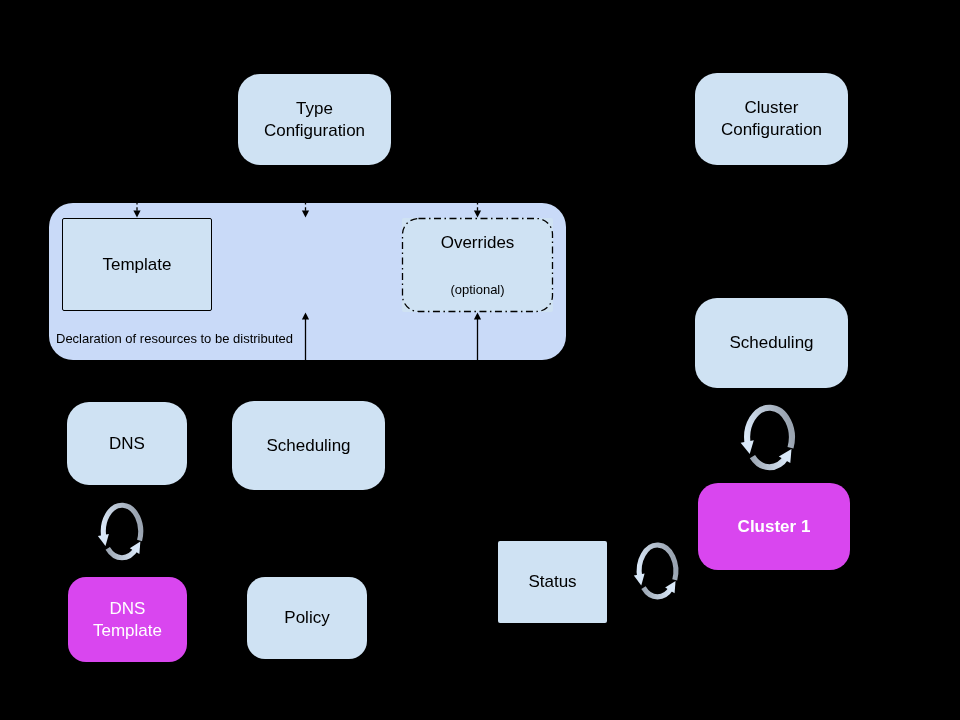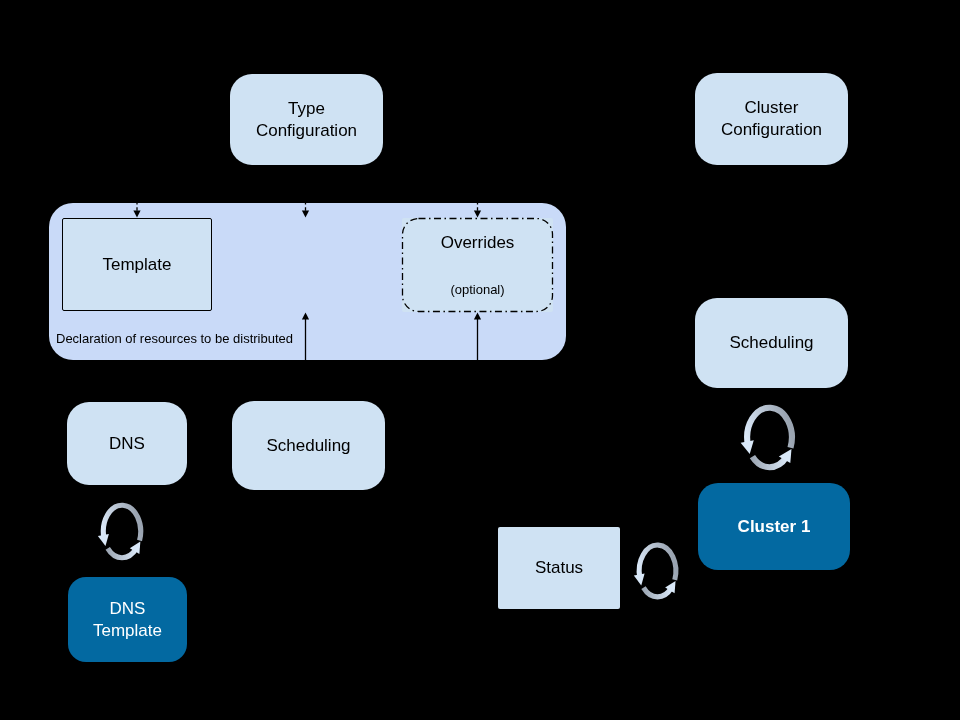--- a/index.html
+++ b/index.html
@@ -7,21 +7,21 @@
     position:relative;width:960px;height:720px;background:#000000;overflow:hidden;
     font-family:"Liberation Sans",sans-serif;
   }
   .node{
     position:absolute;display:flex;flex-direction:column;align-items:center;justify-content:center;
     text-align:center;font-size:17px;line-height:22px;color:#000;box-sizing:border-box;
   }
   .light{background:#cfe2f3;border-radius:22px;}
   .inner{background:#cfe2f3;border:1.4px solid #000;border-radius:2px;}
   .noborder{border:none;}
-  .blue{background:#0369a1;border-radius:20px;color:#ffffff;}
+  .blue{background:#d946ef;border-radius:20px;color:#ffffff;}
   .bold{font-weight:bold;}
   .it{font-style:italic;}
   .group{
     position:absolute;left:49px;top:203px;width:517px;height:157px;
     background:#c9daf8;border-radius:24px;
   }
   .caption{
     position:absolute;left:56px;top:331px;font-size:13px;color:#000;white-space:nowrap;
   }
   .sub{font-size:13px;line-height:16px;margin-top:28px;}
@@ -46,21 +46,21 @@
       </linearGradient>
       <marker id="syncHead" viewBox="0 0 13 13" refX="4" refY="6.5" markerWidth="13" markerHeight="13" orient="auto" markerUnits="userSpaceOnUse">
         <path d="M0.5 0.5 L12.5 6.5 L0.5 12.5 Z" fill="#d9e8f8"></path>
       </marker>
     </defs>
   </svg>
 
   <div class="group"></div>
   <div class="caption">Declaration of resources to be distributed</div>
 
-  <div class="node light" style="left:230px;top:74px;width:153px;height:91px">
+  <div class="node light" style="left:238px;top:74px;width:153px;height:91px">
     <span>Type</span>
     <span>Configuration</span>
   </div>
 
   <div class="node light" style="left:695px;top:73px;width:153px;height:92px">
     <span>Cluster</span>
     <span>Configuration</span>
   </div>
 
   <div class="node inner" style="left:62px;top:218px;width:150px;height:93px">
@@ -83,22 +83,25 @@
 
   <div class="node light" style="left:695px;top:298px;width:153px;height:90px">
     <span>Scheduling</span>
   </div>
 
   <div class="node blue" style="left:68px;top:577px;width:119px;height:85px;border-radius:18px">
     <span>DNS</span>
     <span>Template</span>
   </div>
 
+  <div class="node light" style="left:247px;top:577px;width:120px;height:82px;border-radius:18px">
+    <span>Policy</span>
+  </div>
 
-  <div class="node light" style="left:498px;top:527px;width:122px;height:82px;border-radius:2px">
+  <div class="node light" style="left:498px;top:541px;width:109px;height:82px;border-radius:2px">
     <span>Status</span>
   </div>
 
   <div class="node blue bold" style="left:698px;top:483px;width:152px;height:87px">
     <span><span>Cluster </span><span>1</span></span>
   </div>
 
 
   <svg class="sync" style="left:94px;top:494px;width:56px;height:75px" viewBox="0 0 60 80" preserveAspectRatio="none">
     <path d="M48.8 49.6 A20 28 0 1 0 10.7 47.2" stroke="url(#syncGradTop)" stroke-width="5.5" fill="none" marker-end="url(#syncHead)"></path>

